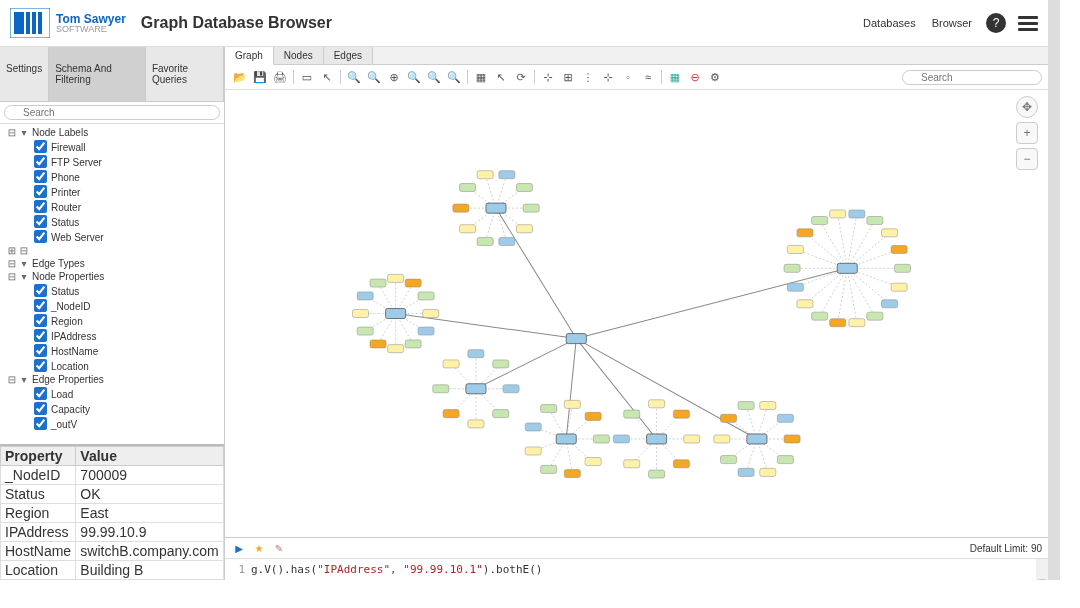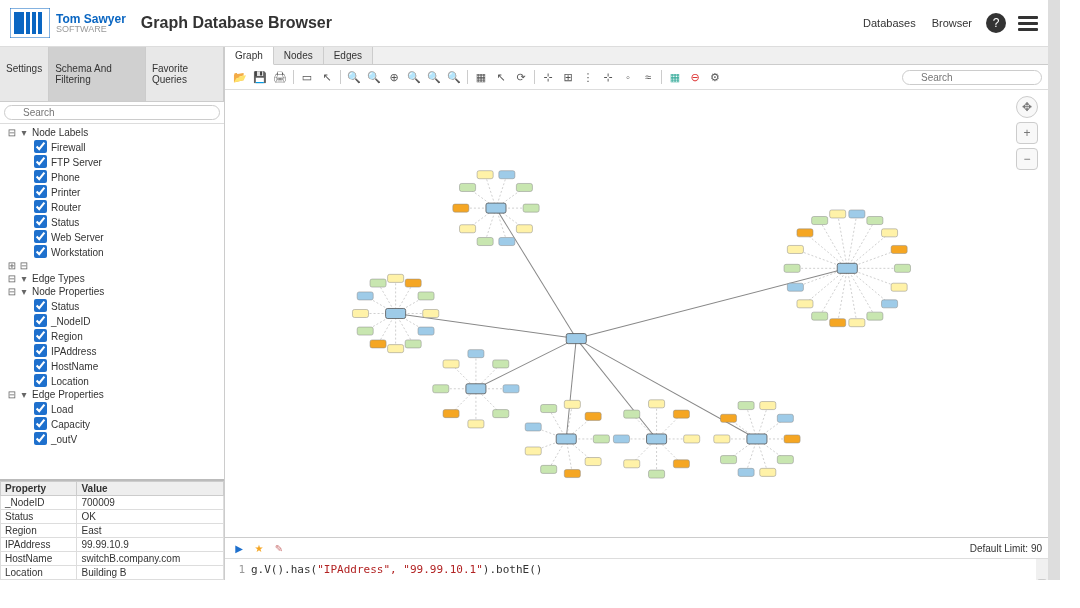--- a/index.html
+++ b/index.html
@@ -23,21 +23,21 @@
 .tab.sel { background:#d0d0d0;}
 .search-row { padding:3px 4px; border-bottom:1px solid #ddd;}
 .search-row input { width:100%; font-size:10px; padding:1px 14px 1px 18px; border:1px solid #ccc; border-radius:8px; background:#fff;}
 .tree { flex:1; overflow:auto; padding:2px 4px; font-size:10px;}
 .tg { display:flex; align-items:center; padding:1px 0; margin-left:2px;}
 .t-ico { width:12px; text-align:center; color:#666; cursor:pointer;}
 .t-txt { margin-left:2px;}
 .ti { display:flex; align-items:flex-end; padding:1px 0 1px 30px;}
 .ti input { margin-right:4px; accent-color:#1e70cd;}
 .prop-tbl { border-top:2px solid #bbb;}
-.prop-tbl table { width:100%; border-collapse:collapse; font-size:10px;border-radius:10px;}
+.prop-tbl table { width:100%; border-collapse:collapse; font-size:14px;border-radius:10px;}
 .prop-tbl th { text-align:left; padding:1px 4px; background:#eee; border:1px solid #ccc;}
 .prop-tbl td { padding:1px 4px; border:1px solid #ddd;}
 .right { flex:1; display:flex; flex-direction:column;}
 .rtabs { display:flex; background:#f0f0f0; border-bottom:1px solid #ccc;}
 .rtab { font-size:10px; padding:3px 10px; border-right:1px solid #ccc; background:#e8e8e8; cursor:pointer;}
 .rtab.sel { background:#fff; border-bottom:1px solid #fff; margin-bottom:-1px;}
 .toolbar { display:flex; align-items:center; padding:3px 6px; border-bottom:1px solid #ddd; gap:2px;}
 .tbtn { width:18px; height:18px; display:flex; align-items:center; justify-content:center; cursor:pointer; font-size:11px; color:#555; border-radius:2px;}
 .tsep { width:1px; height:14px; background:#ccc; margin:0 2px;}
 .tsearch { margin-left:auto;}
@@ -122,24 +122,20 @@
               <input type="checkbox" checked="" style="">
               <span>Router</span>
             </div>
             <div class="ti">
               <input type="checkbox" checked="" style="">
               <span>Status</span>
             </div>
             <div class="ti">
               <input type="checkbox" checked="" style="">
               <span>Web Server</span>
-            </div>
-            <div class="ti">
-              <input type="checkbox" checked="" style="">
-              <span>Workstation</span>
             </div>
           </div>
         <div class="tg" style="margin-left:2px">
             <span class="t-ico">⊞</span>
             <span class="t-ico">⊟</span>
           </div>
         <div class="tg">
             <span class="t-ico">⊟</span>
             <span class="t-ico">▾</span>
             <span class="t-txt">Edge Types</span>

